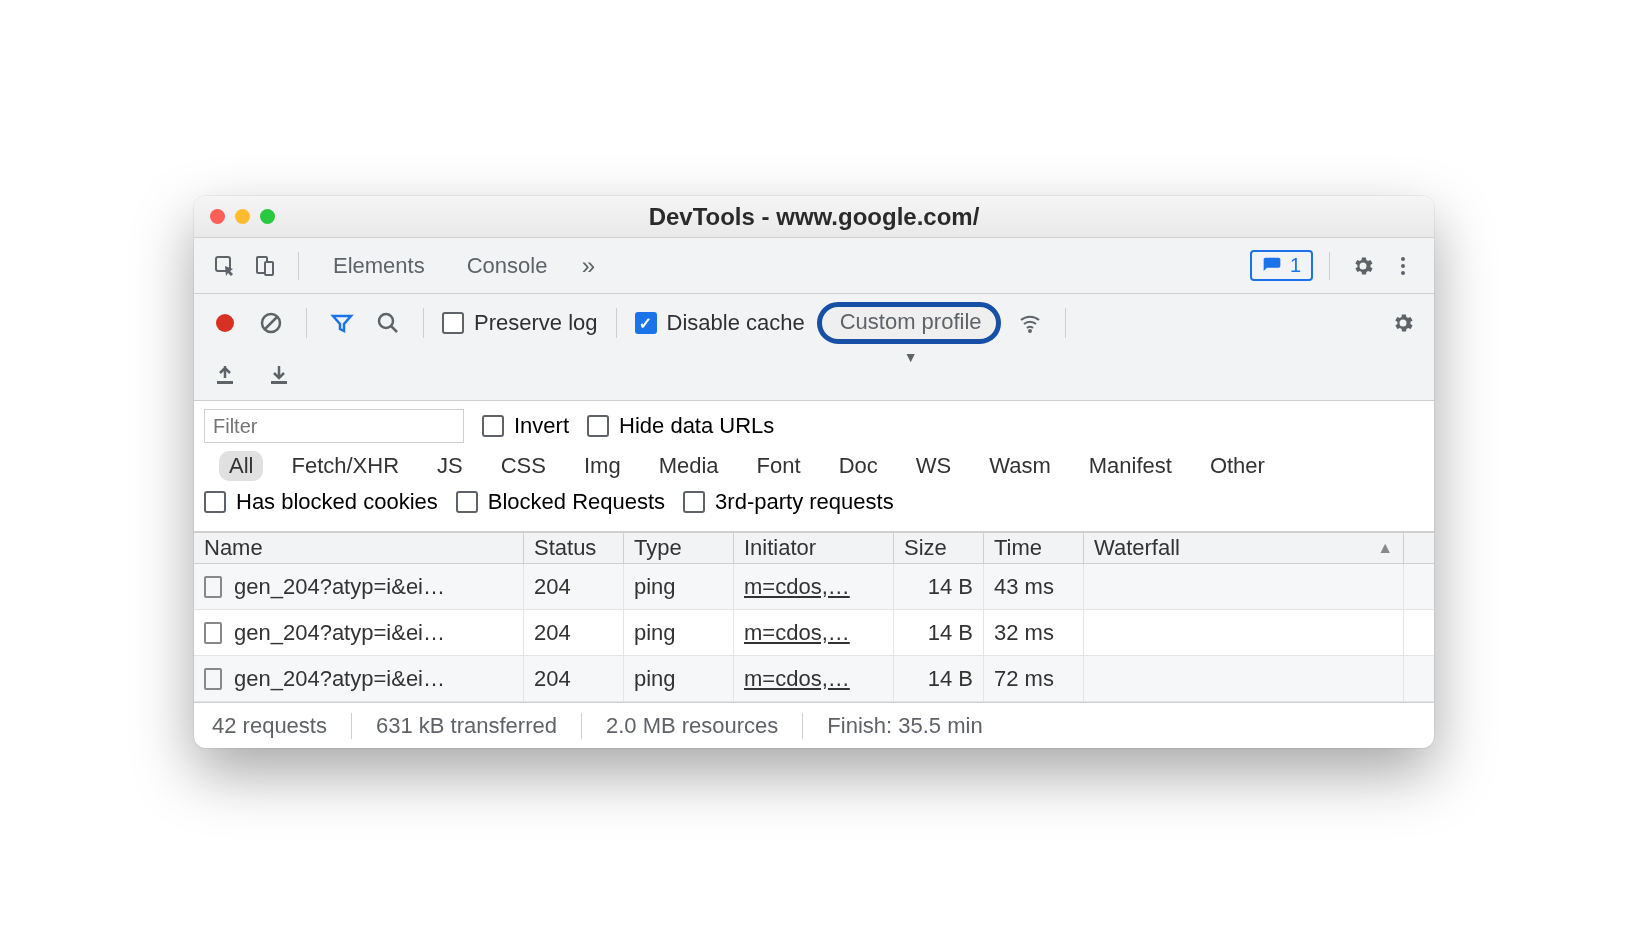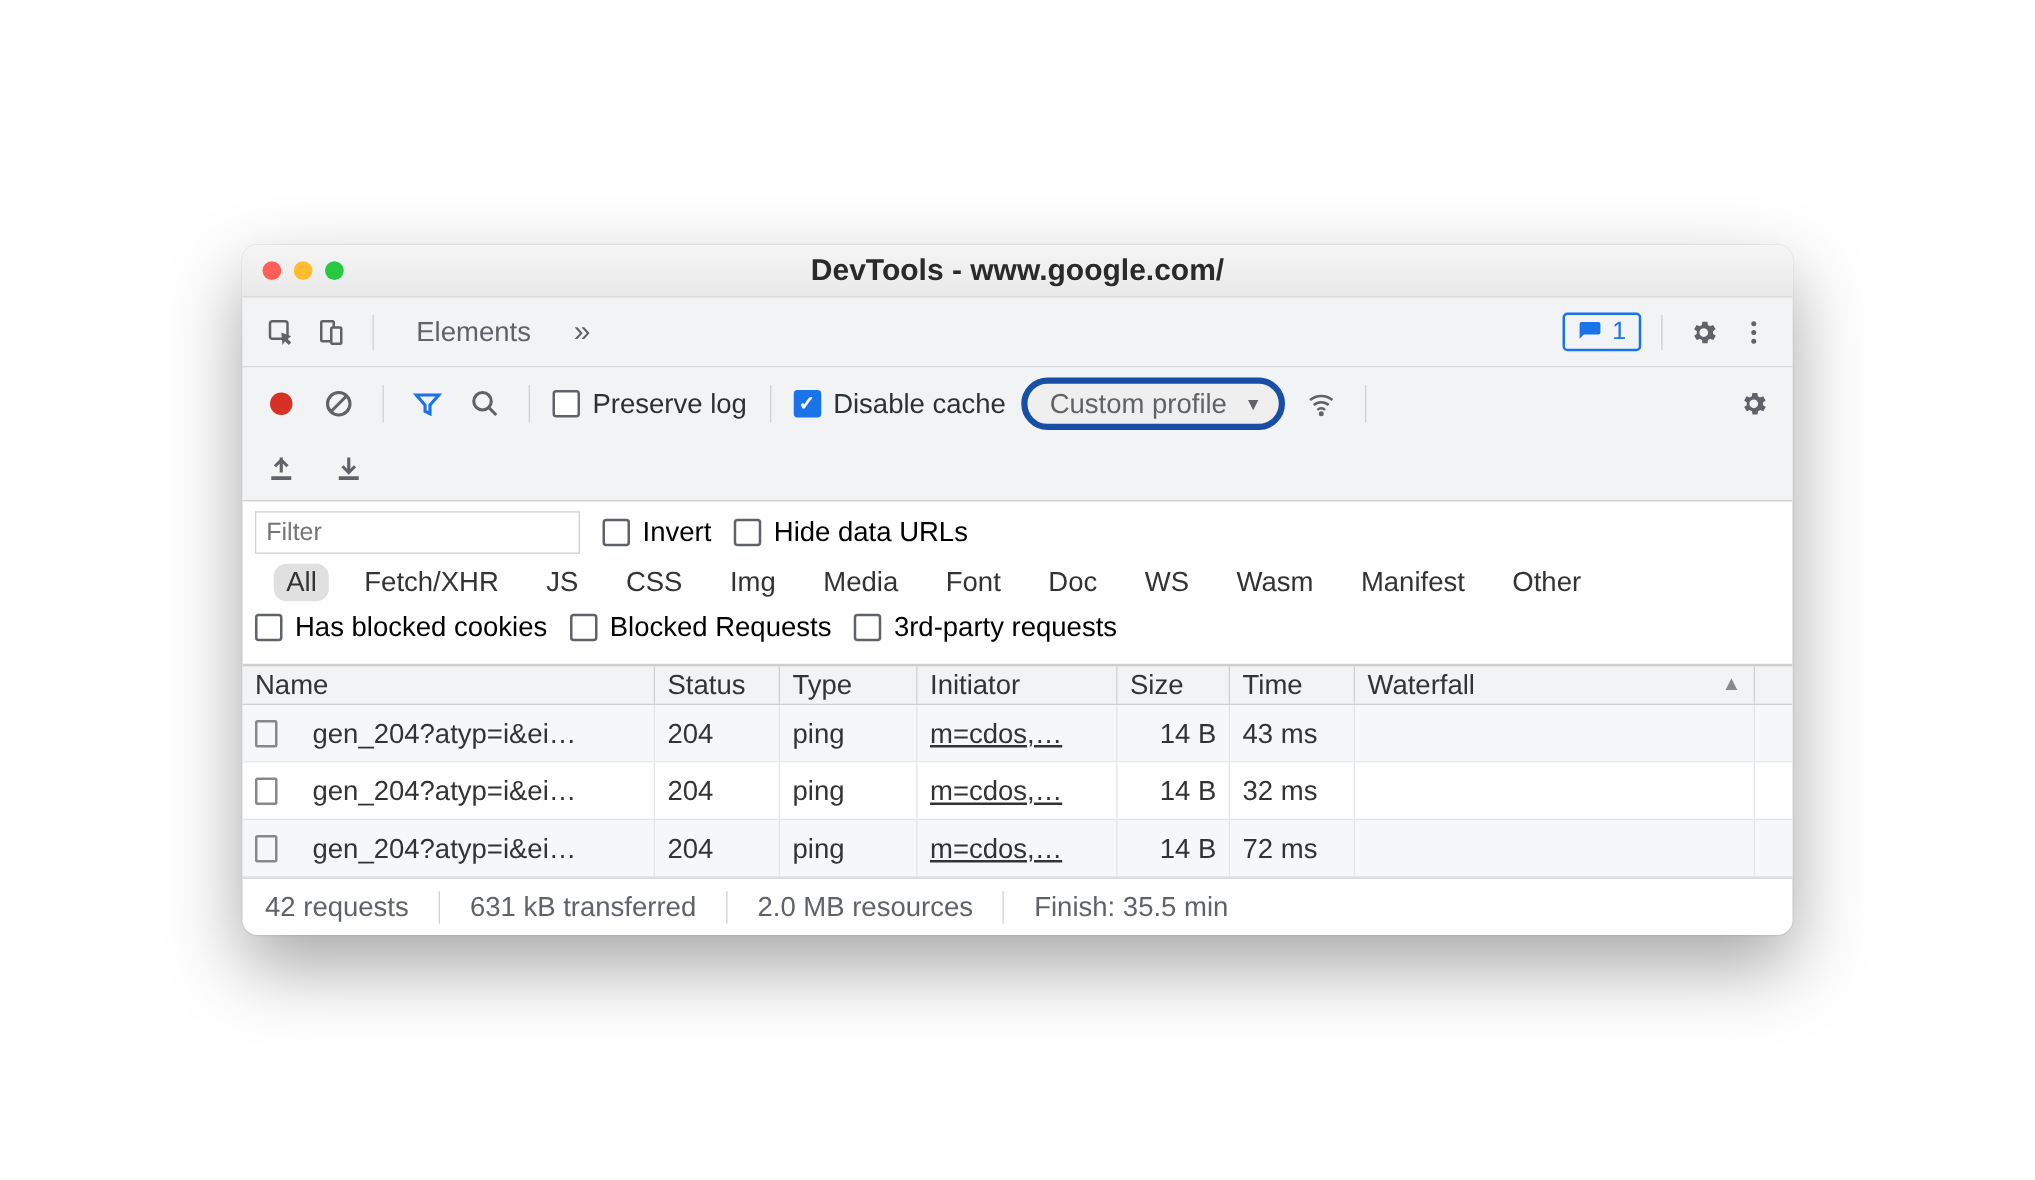--- a/index.html
+++ b/index.html
@@ -59,21 +59,21 @@
   align-items:center; justify-content:center; cursor:pointer; background:#fff; flex-shrink:0;
 }
 .checkbox.checked { background:#1a73e8; border-color:#1a73e8; }
 .checkbox.checked::after { content:"✓"; color:#fff; font-size:16px; font-weight:bold; }
 .chk-label { display:flex; align-items:center; gap:10px; cursor:pointer; }
 
 .throttle {
   display:flex; align-items:center; gap:14px;
   border:5px solid #174ea6; border-radius:22px;
   padding:2px 14px 2px 18px; height:42px;
-  background:#efefef; color:#5f6368; font-size:22px; cursor:pointer;
+  background:#efefef; color:#5f6368; font-size:22px; cursor:pointer;flex-direction:column;
 }
 .throttle .caret { font-size:14px; color:#5f6368; }
 
 
 .filterbar { border-bottom:1px solid #cfcfcf; padding:8px 10px; font-size:22px; }
 .filterbar .r { display:flex; align-items:center; gap:18px; flex-wrap:wrap; margin-bottom:8px; }
 .filter-input {
   width:260px; height:34px; border:1px solid #cfcfcf; padding:0 8px; font-size:20px; color:#888;
 }
 .typebtn { padding:2px 10px; border-radius:10px; cursor:pointer; color:#333; }
@@ -84,21 +84,21 @@
 .thead, .trow { display:grid; grid-template-columns: 330px 100px 110px 160px 90px 100px 1fr 30px; align-items:center; }
 .thead { background:#f1f3f4; border-top:1px solid #cfcfcf; border-bottom:1px solid #cfcfcf; height:32px;text-align:right; }
 .thead .th { padding:0 10px; border-right:1px solid #cfcfcf; height:100%; display:flex; align-items:center; position:relative; }
 .thead .th:last-child { border-right:none; }
 .trow { height:46px; border-bottom:1px solid #e4e4e4; }
 .trow:nth-child(even){ background:#fff; } .trow:nth-child(odd){ background:#f6f7f8; }
 .td { padding:0 10px; white-space:nowrap; overflow:hidden; text-overflow:ellipsis; border-right:1px solid #e4e4e4; height:100%; display:flex; align-items:center; }
 .td:last-child{ border-right:none; }
 .td.size { justify-content:flex-end; }
 .td .u { text-decoration:underline; }
-.namecell { display:flex; align-items:center; gap:28px; }
+.namecell { display:flex; align-items:center; gap:12px; }
 .docicon { width:18px; height:22px; border:2px solid #888; border-radius:2px; flex-shrink:0; }
 .sort-caret { position:absolute; right:10px; color:#888; font-size:16px; }
 
 
 .statusbar {
   display:flex; align-items:center; gap:24px;
   height:46px; border-top:1px solid #cfcfcf; padding:0 18px;
   font-size:22px; color:#5f6368;
 }
 .statusbar .sdiv { width:1px; height:26px; background:#cfcfcf; }
@@ -135,20 +135,23 @@
     <div class="icon-btn">
       <svg viewBox="0 0 24 24" fill="none" stroke="#5f6368" stroke-width="2">
           <rect x="4" y="3" width="10" height="16" rx="1"></rect>
           <rect x="12" y="8" width="8" height="13" rx="1" fill="#f1f3f4"></rect>
         </svg>
     </div>
     <div class="sep"></div>
 
     <div class="tab">
         <span>Elements</span>
+      </div>
+    <div class="tab">
+        <span>Console</span>
       </div>
     <div class="icon-btn" style="font-size:24px;">»</div>
 
     <div class="spacer"></div>
     <div class="chip">
       <svg width="20" height="20" viewBox="0 0 24 24" fill="#1a73e8">
           <path d="M20 2H4a2 2 0 0 0-2 2v14l4-4h14a2 2 0 0 0 2-2V4a2 2 0 0 0-2-2z"></path>
         </svg>
       <span>1</span>
     </div>

